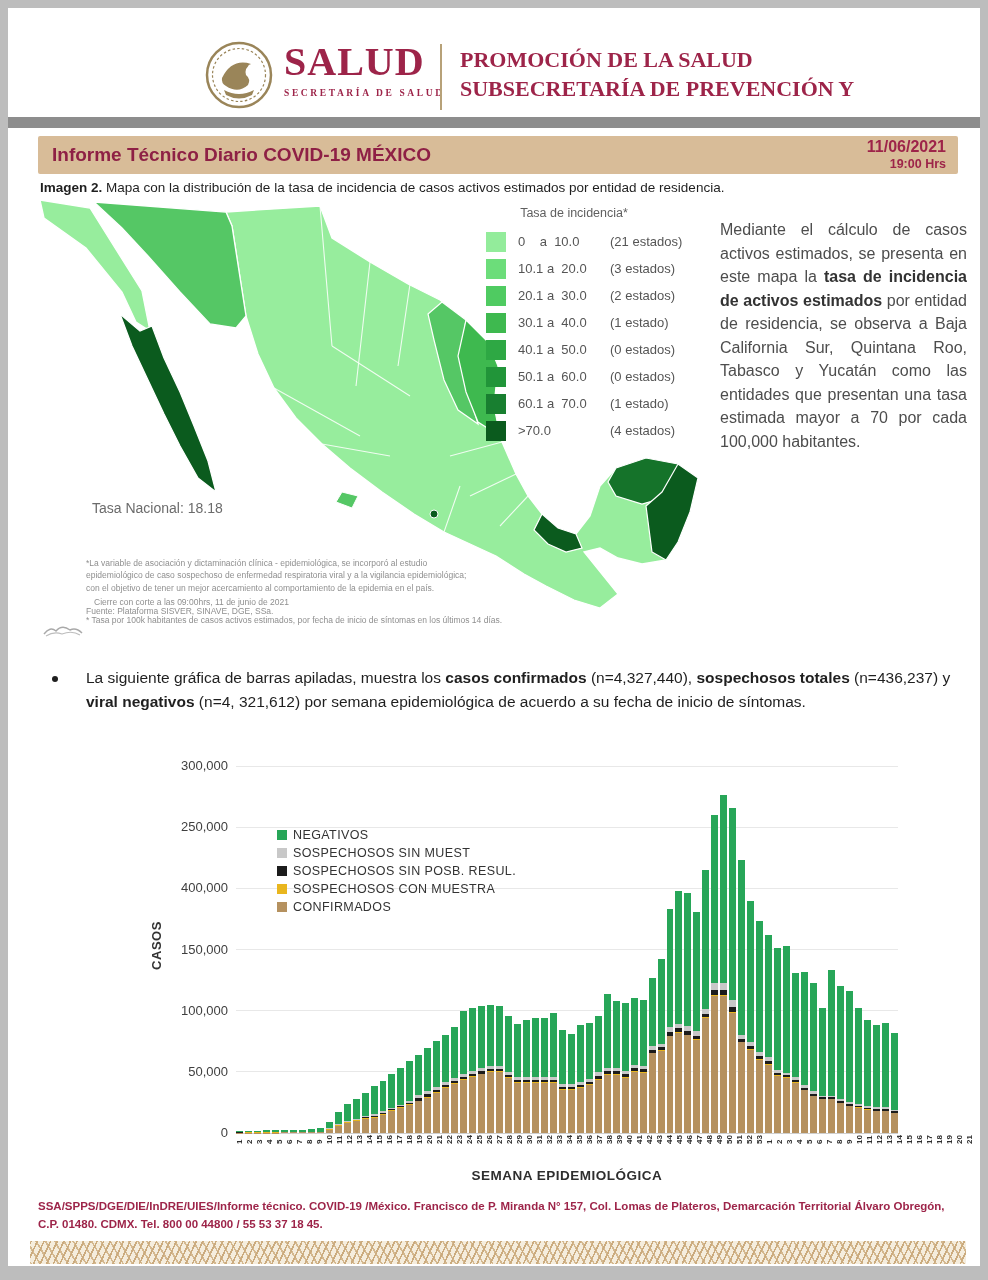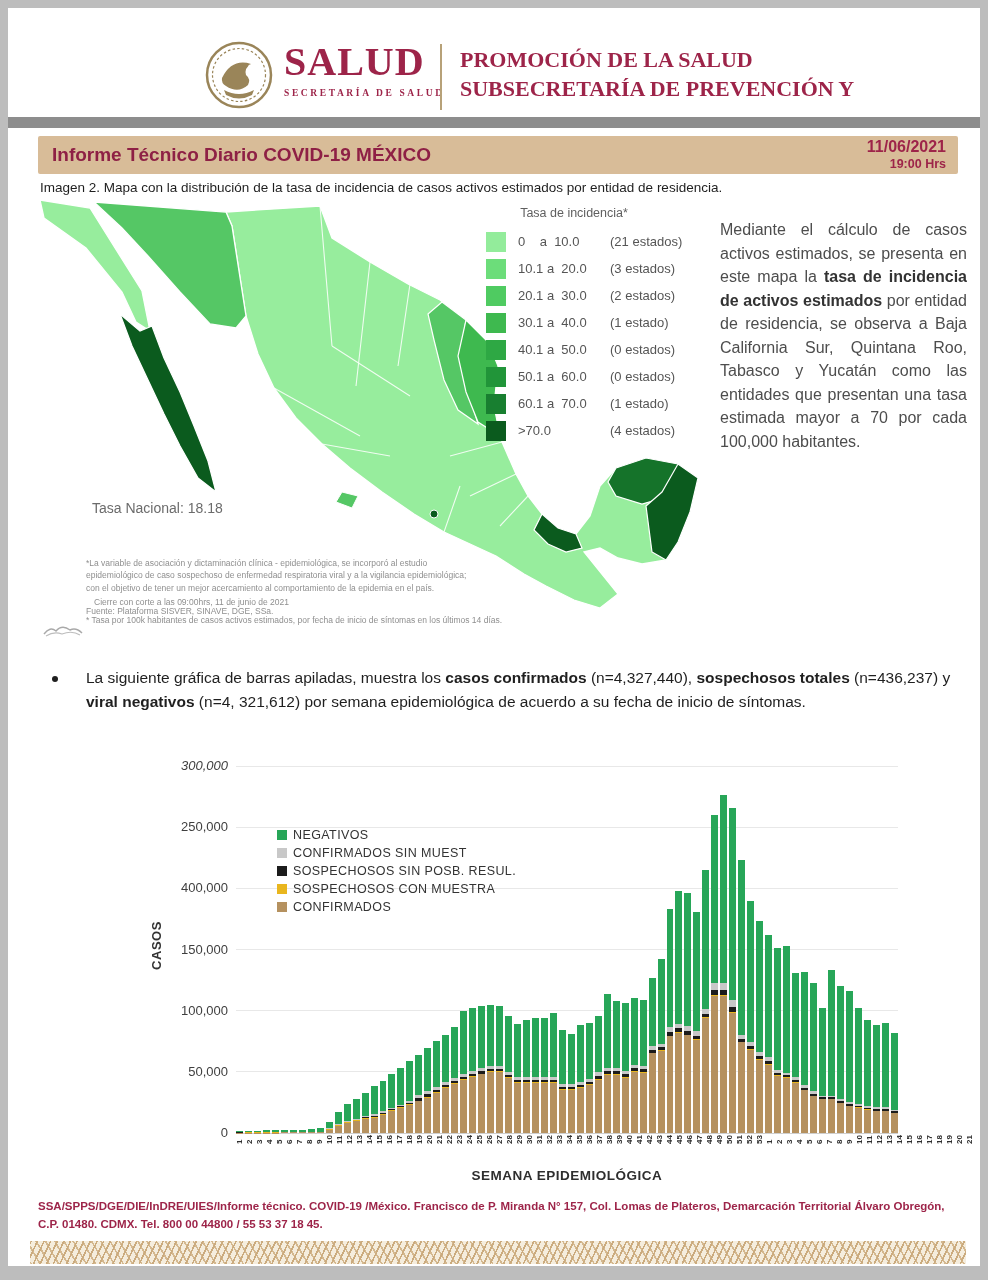--- a/index.html
+++ b/index.html
@@ -15,21 +15,21 @@
   .subsec{position:absolute;left:452px;top:38px;color:#9d2449;font-family:"Liberation Serif",serif;font-weight:bold;font-size:22px;line-height:1.3;}
   .gray-bar{position:absolute;left:0;top:109px;width:100%;height:11px;background:#8d8d8d;z-index:5;}
 
   
   .banner{position:absolute;left:30px;top:128px;width:920px;height:38px;background:#d8bc98;border-radius:2px;}
   .banner .t{position:absolute;left:14px;top:8px;font-size:19px;font-weight:bold;color:#8e2045;}
   .banner .d1{position:absolute;right:12px;top:2px;font-size:16px;font-weight:bold;color:#9d2449;text-align:right;}
   .banner .d2{position:absolute;right:12px;top:21px;font-size:12.5px;font-weight:bold;color:#9d2449;text-align:right;}
 
   .caption{position:absolute;left:32px;top:172px;font-size:13.5px;color:#1f1f1f;}
-  .caption b{font-weight:normal;}
+  .caption b{font-weight:bold;}
 
   
   .map-svg{position:absolute;left:22px;top:188px;width:680px;height:455px;}
   .map-legend{position:absolute;left:478px;top:198px;width:210px;}
   .map-legend .mlt{font-size:12.5px;color:#5f5f5f;text-align:center;width:176px;margin-bottom:8px;}
   .ml-row{display:flex;align-items:center;height:27px;}
   .ml-sw{width:20px;height:20px;margin-right:12px;flex:0 0 20px;}
   .ml-range{font-size:13px;color:#555;width:92px;}
   .ml-count{font-size:13px;color:#555;}
   .map-paragraph{position:absolute;left:712px;top:210px;width:247px;font-size:16px;line-height:1.47;color:#4d4d4d;text-align:justify;}
@@ -191,21 +191,21 @@
   <div class="bullet-text"><span>La siguiente gráfica de barras apiladas, muestra los </span><b>casos confirmados</b><span> (n=4,327,440), </span><b>sospechosos totales</b><span> (n=436,237) y </span><b>viral negativos</b><span> (n=4, 321,612) por semana epidemiológica de acuerdo a su fecha de inicio de síntomas.</span></div>
 
   <div class="ylabel">CASOS</div>
   <div class="yticks">
       <div class="ytick" style="top: 359px;">0</div>
       <div class="ytick" style="top: 297.833px;">50,000</div>
       <div class="ytick" style="top: 236.667px;">100,000</div>
       <div class="ytick" style="top: 175.5px;">150,000</div>
       <div class="ytick" style="top: 114.333px;">400,000</div>
       <div class="ytick" style="top: 53.1667px;">250,000</div>
-      <div class="ytick" style="top: -8px; font-style: italic;">300,000</div>
+      <div class="ytick" style="top: -8px;">300,000</div>
     </div>
   <div class="plot">
       <div class="gridline" style="top: -0.5px;"></div>
       <div class="gridline" style="top: 60.6667px;"></div>
       <div class="gridline" style="top: 121.833px;"></div>
       <div class="gridline" style="top: 183px;"></div>
       <div class="gridline" style="top: 244.167px;"></div>
       <div class="gridline" style="top: 305.333px;"></div>
       <div class="gridline base" style="top: 366.5px;"></div>
     <div class="bars">
@@ -729,21 +729,21 @@
         </div>
       </div>
   </div>
   <div class="chart-legend">
       <div class="cl-row">
         <span class="cl-mark" style="background: rgb(39, 166, 88);"></span>
         <span class="cl-lab">NEGATIVOS</span>
       </div>
       <div class="cl-row">
         <span class="cl-mark" style="background: rgb(200, 200, 200);"></span>
-        <span class="cl-lab">CONFIRMADOS SIN MUEST</span>
+        <span class="cl-lab">SOSPECHOSOS SIN MUEST</span>
       </div>
       <div class="cl-row">
         <span class="cl-mark" style="background: rgb(28, 28, 28);"></span>
         <span class="cl-lab">SOSPECHOSOS SIN POSB. RESUL.</span>
       </div>
       <div class="cl-row">
         <span class="cl-mark" style="background: rgb(233, 182, 30);"></span>
         <span class="cl-lab">SOSPECHOSOS CON MUESTRA</span>
       </div>
       <div class="cl-row">

